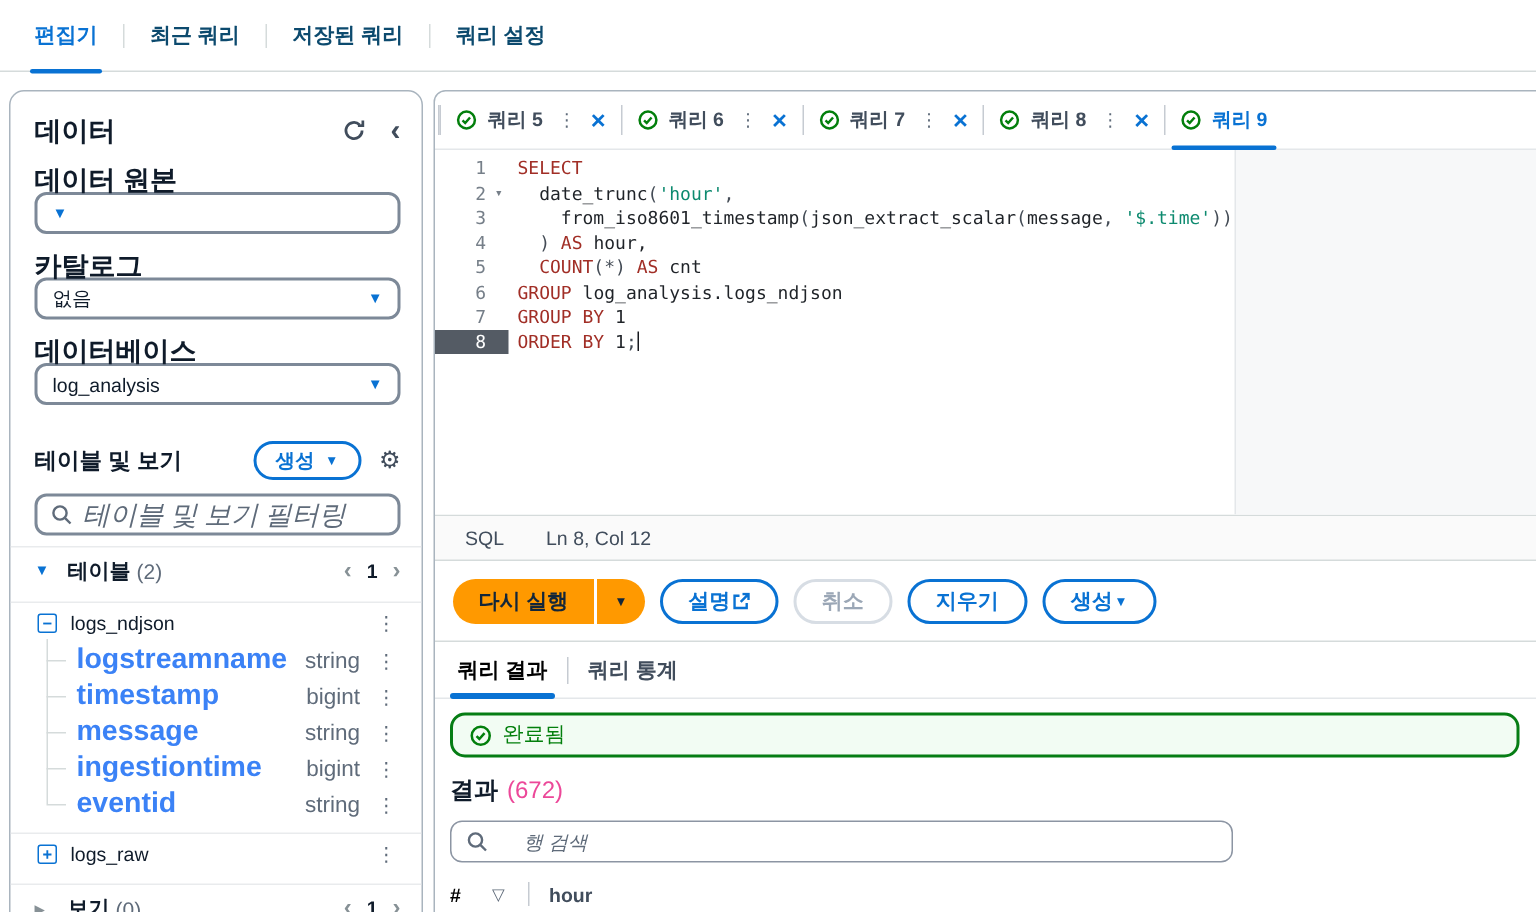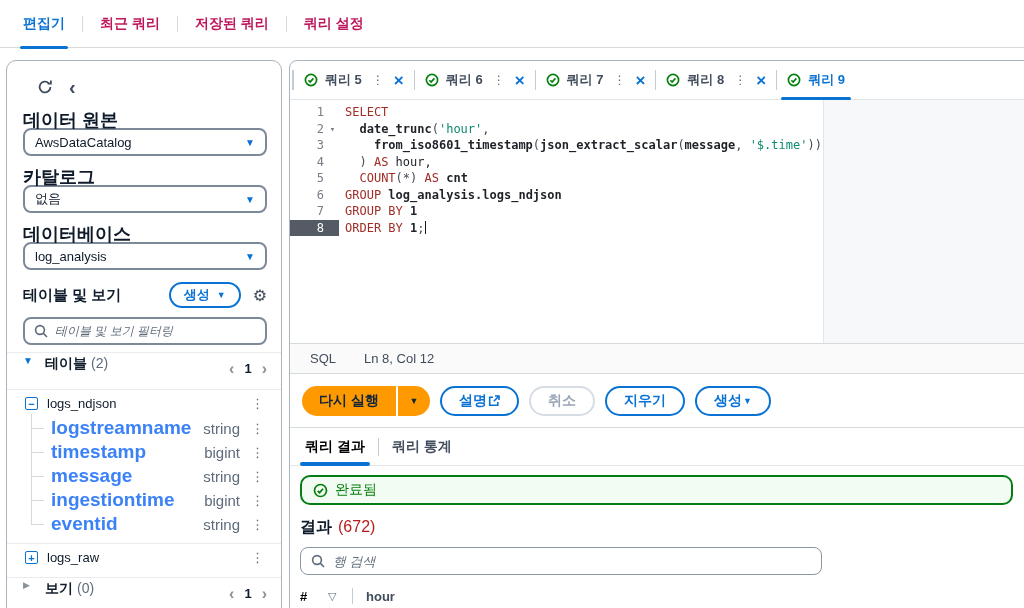--- a/index.html
+++ b/index.html
@@ -16,52 +16,52 @@
   .i-chevr::before{content:"›"}
   .i-tri-r::before{content:"▶"}
   .i-filter::before{content:"▽"}
   .i-gear::before{content:"⚙"}
   .i-minus::before{content:"−"}
   .i-plus::before{content:"+"}
 
   
   .topbar{position:absolute;top:0;left:0;right:0;height:48px;background:#fff;
     border-bottom:1px solid #d5dbdb;display:flex;align-items:center;padding-left:8px}
-  .top-tab{font-weight:700;font-size:14px;color:#be185d;padding:0 15px;height:48px;
+  .top-tab{font-weight:700;font-size:14px;color:#0c4a6e;padding:0 15px;height:48px;
     display:flex;align-items:center;position:relative;cursor:pointer;white-space:nowrap}
   .top-tab.active{color:#0972d3}
   .top-tab.active::after{content:"";position:absolute;left:12px;right:12px;bottom:-1px;
     height:3px;background:#0972d3;border-radius:2px}
   .top-sep{width:1px;height:16px;background:#d5dbdb;margin:0 2px}
 
   
   .sidebar{position:absolute;left:6px;top:60px;width:276px;height:600px;background:#fff;
     border:1px solid #a9b4be;border-radius:10px;padding:14px 14px 0 16px;overflow:hidden}
   .sb-title-row{display:flex;align-items:center;height:24px}
   .sb-title{font-size:18px;font-weight:700;flex:1}
   .sb-hicon{color:#414d5c;margin-left:14px;cursor:pointer;display:flex;align-items:center}
   .sb-collapse{font-size:20px;font-weight:700;color:#414d5c;line-height:1;margin-left:16px;cursor:pointer}
   .sb-label{font-size:18px;font-weight:700;margin-top:9px;height:16px}
   .sb-select{margin-top:4px;height:28px;border:2px solid #7d8998;border-radius:8px;
     display:flex;align-items:center;padding:0 10px;font-size:13px;cursor:pointer;background:#fff}
   .sb-select .val{flex:1}
   .sb-select .i-caret{color:#0972d3;font-size:10px}
-  .sb-tv-row{display:flex;align-items:center;margin-top:11px;height:28px}
+  .sb-tv-row{display:flex;align-items:center;margin-top:23px;height:28px}
   .sb-tv-title{font-size:15px;font-weight:700;flex:1}
   .btn-create{border:2px solid #0972d3;color:#0972d3;font-weight:700;font-size:13px;
     height:26px;border-radius:14px;background:#fff;display:inline-flex;align-items:center;
     gap:7px;padding:0 13px;cursor:pointer}
   .btn-create .i-caret{font-size:9px}
   .i-gear{font-size:16px;color:#414d5c;margin-left:12px;cursor:pointer}
   .sb-search{margin-top:8px;height:28px;border:2px solid #7d8998;border-radius:8px;
     display:flex;align-items:center;padding:0 9px;gap:7px;background:#fff}
-  .sb-search input{border:0;outline:0;flex:1;font-size:12px;font-family:Liberation Sans, sans-serif;min-width:0}
+  .sb-search input{border:0;outline:0;flex:1;font-size:18px;font-family:Liberation Serif, serif;min-width:0}
   .sb-search input::placeholder,.res-search input::placeholder{font-style:italic;color:#5f6b7a}
   .hr{height:1px;background:#e9ebed;margin:7px -14px 0 -16px}
-  .sec-row{display:flex;height:27px;margin-top:2px}
+  .sec-row{display:flex;align-items:center;height:27px;margin-top:2px}
   .sec-row .tri{color:#0972d3;font-size:10px;width:22px}
   .sec-row .tri.gray{color:#879196;font-size:9px}
   .sec-title{font-size:14px;font-weight:700}
   .sec-count{font-size:14px;color:#5f6b7a;margin-left:4px}
   .pager{margin-left:auto;display:flex;align-items:center;gap:10px}
   .pager .i-chevl,.pager .i-chevr{color:#879196;font-size:16px;font-weight:700;cursor:pointer}
   .pager .pg{font-size:13px;font-weight:700}
   .tbl-row{display:flex;align-items:center;height:25px;margin-top:1px}
   .box-exp{width:13px;height:13px;border:1.5px solid #0972d3;border-radius:2px;color:#0972d3;
     display:inline-flex;align-items:center;justify-content:center;font-size:11px;font-weight:700;
@@ -94,21 +94,21 @@
   .ruler{position:absolute;left:533px;top:0;bottom:0;width:1px;background:#e4e7ea;z-index:0}
   .rshade{position:absolute;left:534px;right:0;top:0;bottom:0;background:#f7f8f9;z-index:0}
   .cl{display:flex;height:16.5px;line-height:16.5px;position:relative;z-index:1}
   .ln{flex:none;width:36px;text-align:right;color:#767f89;padding-right:2px}
   .fold{flex:none;width:13px;color:#767f89;font-size:9px;text-align:center}
   .lnwrap{flex:none;display:flex}
   .lnwrap.active{background:#545b64}
   .lnwrap.active .ln,.lnwrap.active .fold{color:#fff}
   .code{padding-left:6px;white-space:pre}
   .sg-k{color:#a12e26}
-  .sg-f{color:#1f2328;font-weight:700}
+  .sg-f{color:#1f2328;font-weight:400}
   .sg-s{color:#0d8a6f}
   .sg-p{color:#444c56}
   .sg-d{color:#1f2328}
   .cursor{display:inline-block;width:1px;height:13px;background:#16191f;vertical-align:-2px}
 
   
   .statusbar{height:31px;background:#fafafa;border-top:1px solid #d5dbdb;border-bottom:1px solid #d5dbdb;
     display:flex;align-items:center;padding-left:20px;gap:28px;font-size:13px;color:#414d5c}
 
   
@@ -131,23 +131,23 @@
     align-items:center;position:relative;cursor:pointer}
   .rtab.active{color:#000000}
   .rtab.active::after{content:"";position:absolute;left:8px;right:8px;bottom:0;height:4px;
     background:#0972d3;border-radius:3px}
   .rsep{width:1px;height:18px;background:#c6cbd2}
   .banner{margin:9px 16px 0 10px;height:30px;border:2px solid #067d14;border-radius:10px;
     background:#f2fcf3;display:flex;align-items:center;gap:7px;padding:0 11px;
     color:#037f0c;font-size:14px}
   .res-title-row{margin:12px 0 0 10px;display:flex;align-items:baseline;gap:6px}
   .res-title{font-size:16px;font-weight:700}
-  .res-count{font-size:16px;color:#b91c1c}
+  .res-count{font-size:16px;color:#ec4899}
   .res-search{margin:9px 0 0 10px;width:522px;height:28px;border:1.5px solid #8c95a3;border-radius:8px;
-    display:flex;align-items:center;padding:0 10px;gap:8px;background:#fff}
+    display:flex;align-items:center;padding:0 10px;gap:24px;background:#fff}
   .res-search input{border:0;outline:0;flex:1;font-size:13px;font-family:"Liberation Sans",sans-serif;min-width:0}
   .res-head{margin:12px 0 0 10px;height:23px;display:flex;align-items:center;
     border-bottom:1px solid #c6cbd3;padding-bottom:4px}
   .rh-num{font-size:13px;font-weight:700;color:#000;width:28px}
   .rh-filter{color:#5f6b7a;font-size:11px;width:24px}
   .rh-div{width:1px;height:16px;background:#c6cbd2;margin-right:13px}
   .rh-col{font-size:13px;font-weight:700;color:#414d5c}
 </style>
 </head>
 <body>
@@ -165,32 +165,32 @@
       <span>저장된 쿼리</span>
     </div>
     <span class="top-sep"></span>
     <div class="top-tab">
       <span>쿼리 설정</span>
     </div>
   </div>
 
 <div class="sidebar">
   <div class="sb-title-row">
+    <span class="sb-title">데이터</span>
     <span class="sb-hicon">
       <svg width="16" height="16" viewBox="0 0 16 16">
           <path d="M13.4 8a5.4 5.4 0 1 1-1.7-3.9" fill="none" stroke="#414d5c" stroke-width="1.8"></path>
           <path d="M13.9 1.4v3.3h-3.3" fill="none" stroke="#414d5c" stroke-width="1.8"></path>
         </svg>
     </span>
     <span class="sb-collapse i-chevl"></span>
   </div>
 
   <div class="sb-label">데이터 원본</div>
   <div class="sb-select">
-    <span class="val">AwsDataCatalog</span>
     <span class="i-caret"></span>
   </div>
 
   <div class="sb-label">카탈로그</div>
   <div class="sb-select">
     <span class="val">없음</span>
     <span class="i-caret"></span>
   </div>
 
   <div class="sb-label">데이터베이스</div>

